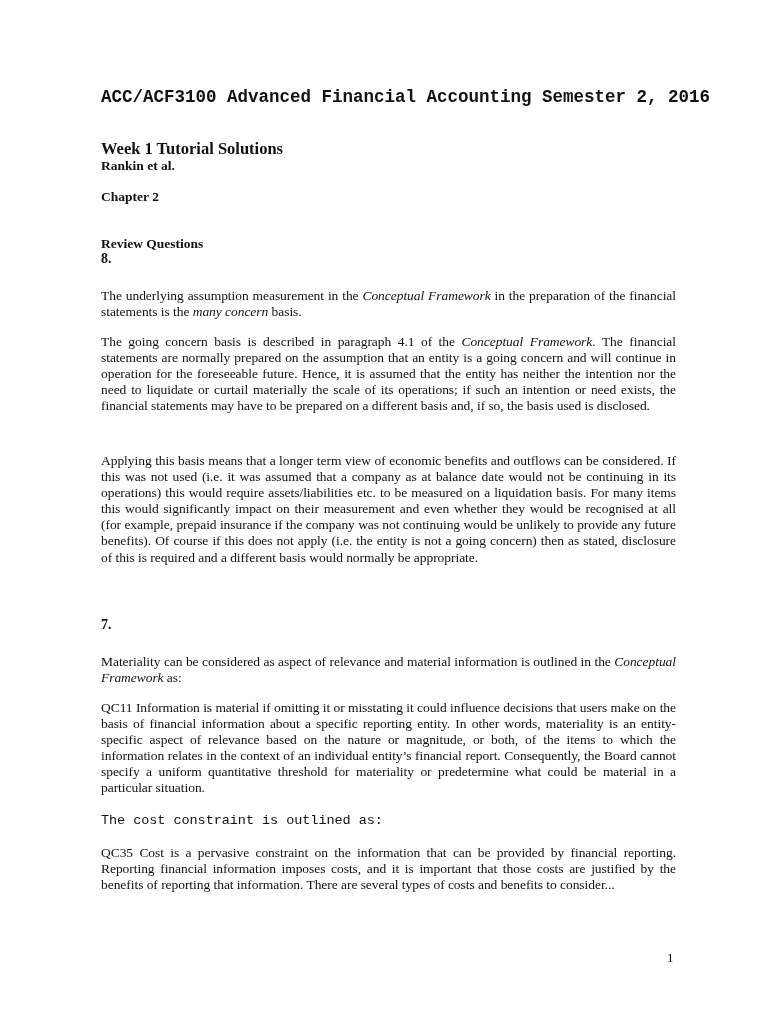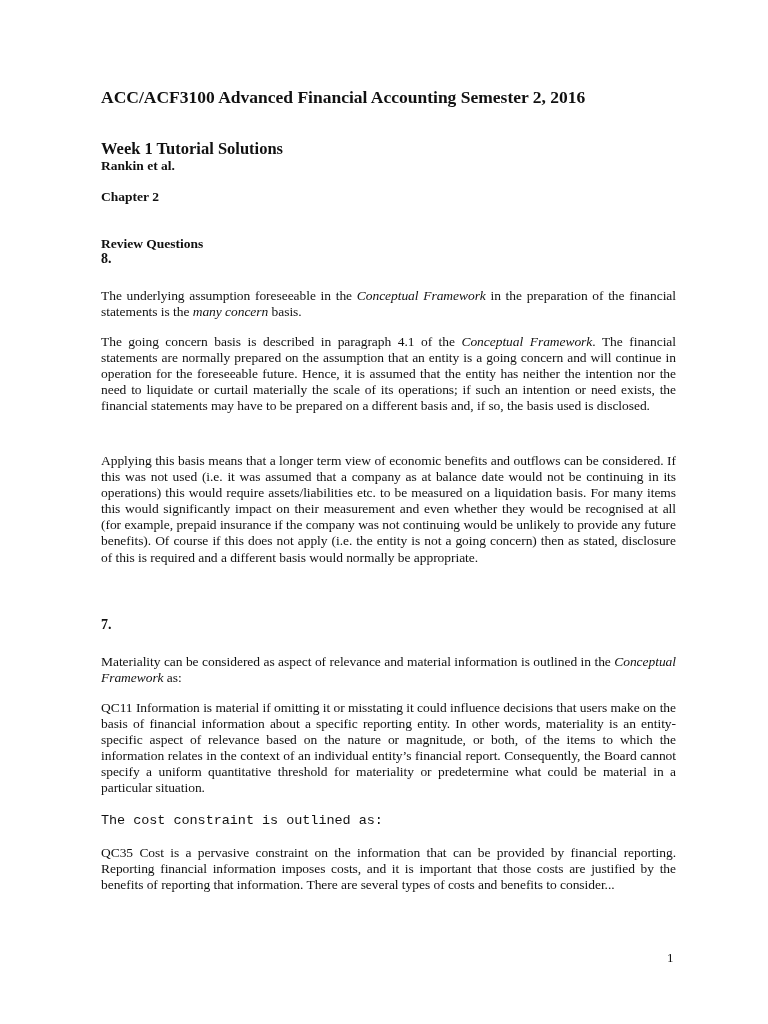--- a/index.html
+++ b/index.html
@@ -20,20 +20,21 @@
       left: 101px;
       top: 0;
       width: 575px;
     }
     .abs { position: absolute; left: 0; margin: 0; }
     .h-title {
       top: 87px;
       font-size: 17.5px;
       font-weight: bold;
       white-space: nowrap;
+      font-family: Liberation Mono, monospace;
     }
     .h-week {
       top: 123px;
       font-size: 16.5px;
       font-weight: bold;
       white-space: nowrap;
       margin-top: 16px;
     }
     .h-small {
       font-size: 13.5px;
@@ -64,21 +65,21 @@
 <body>
 
 <div class="page">
   <h1 class="abs h-title">ACC/ACF3100 Advanced Financial Accounting Semester 2, 2016</h1>
   <h2 class="abs h-week">Week 1 Tutorial Solutions</h2>
   <div class="abs h-small" style="top:158px;">Rankin et al.</div>
   <div class="abs h-small" style="top:189px;">Chapter 2</div>
   <div class="abs h-small" style="top:220px;margin-top:16px;">Review Questions</div>
 
   <div class="abs h-num" style="top:251px;">8.</div>
-  <p class="abs body" style="top:288px;"><span>The underlying assumption foreseeable in the </span><em>Conceptual Framework</em><span> in the preparation of the financial statements is the </span><em>many concern</em><span> basis.</span></p>
+  <p class="abs body" style="top:288px;"><span>The underlying assumption measurement in the </span><em>Conceptual Framework</em><span> in the preparation of the financial statements is the </span><em>many concern</em><span> basis.</span></p>
   <p class="abs body" style="top:334px;"><span>The going concern basis is described in paragraph 4.1 of the </span><em>Conceptual Framework</em><span>. The financial statements are normally prepared on the assumption that an entity is a going concern and will continue in operation for the foreseeable future. Hence, it is assumed that the entity has neither the intention nor the need to liquidate or curtail materially the scale of its operations; if such an intention or need exists, the financial statements may have to be prepared on a different basis and, if so, the basis used is disclosed.</span></p>
   <p class="abs body" style="top:453px;"><span>Applying this basis means that a longer term view of economic benefits and outflows can be considered. If this was not used (i.e. it was assumed that a company as at balance date would not be continuing in its operations) this would require assets/liabilities etc. to be measured on a liquidation basis. For many items this would significantly impact on their measurement and even whether they would be recognised at all (for example, prepaid insurance if the company was not continuing would be unlikely to provide any future benefits). Of course if this does not apply (i.e. the entity is not a going concern) then as stated, disclosure of this is required and a different basis would normally be appropriate.</span></p>
 
   <div class="abs h-num" style="top:617px;">7.</div>
   <p class="abs body" style="top:654px;"><span>Materiality can be considered as aspect of relevance and material information is outlined in the </span><em>Conceptual Framework</em><span> as:</span></p>
   <p class="abs body" style="top:700px;"><span>QC11 Information is material if omitting it or misstating it could influence decisions that users make on the basis of financial information about a specific reporting entity. In other words, materiality is an entity-specific aspect of relevance based on the nature or magnitude, or both, of the items to which the information relates in the context of an individual entity’s financial report. Consequently, the Board cannot specify a uniform quantitative threshold for materiality or predetermine what could be material in a particular situation.</span></p>
   <p class="abs body" style="top:813px;font-family:Liberation Mono, monospace;"><span>The cost constraint is outlined as:</span></p>
   <p class="abs body" style="top:845px;"><span>QC35 Cost is a pervasive constraint on the information that can be provided by financial reporting. Reporting financial information imposes costs, and it is important that those costs are justified by the benefits of reporting that information. There are several types of costs and benefits to consider...</span></p>
 </div>
 

